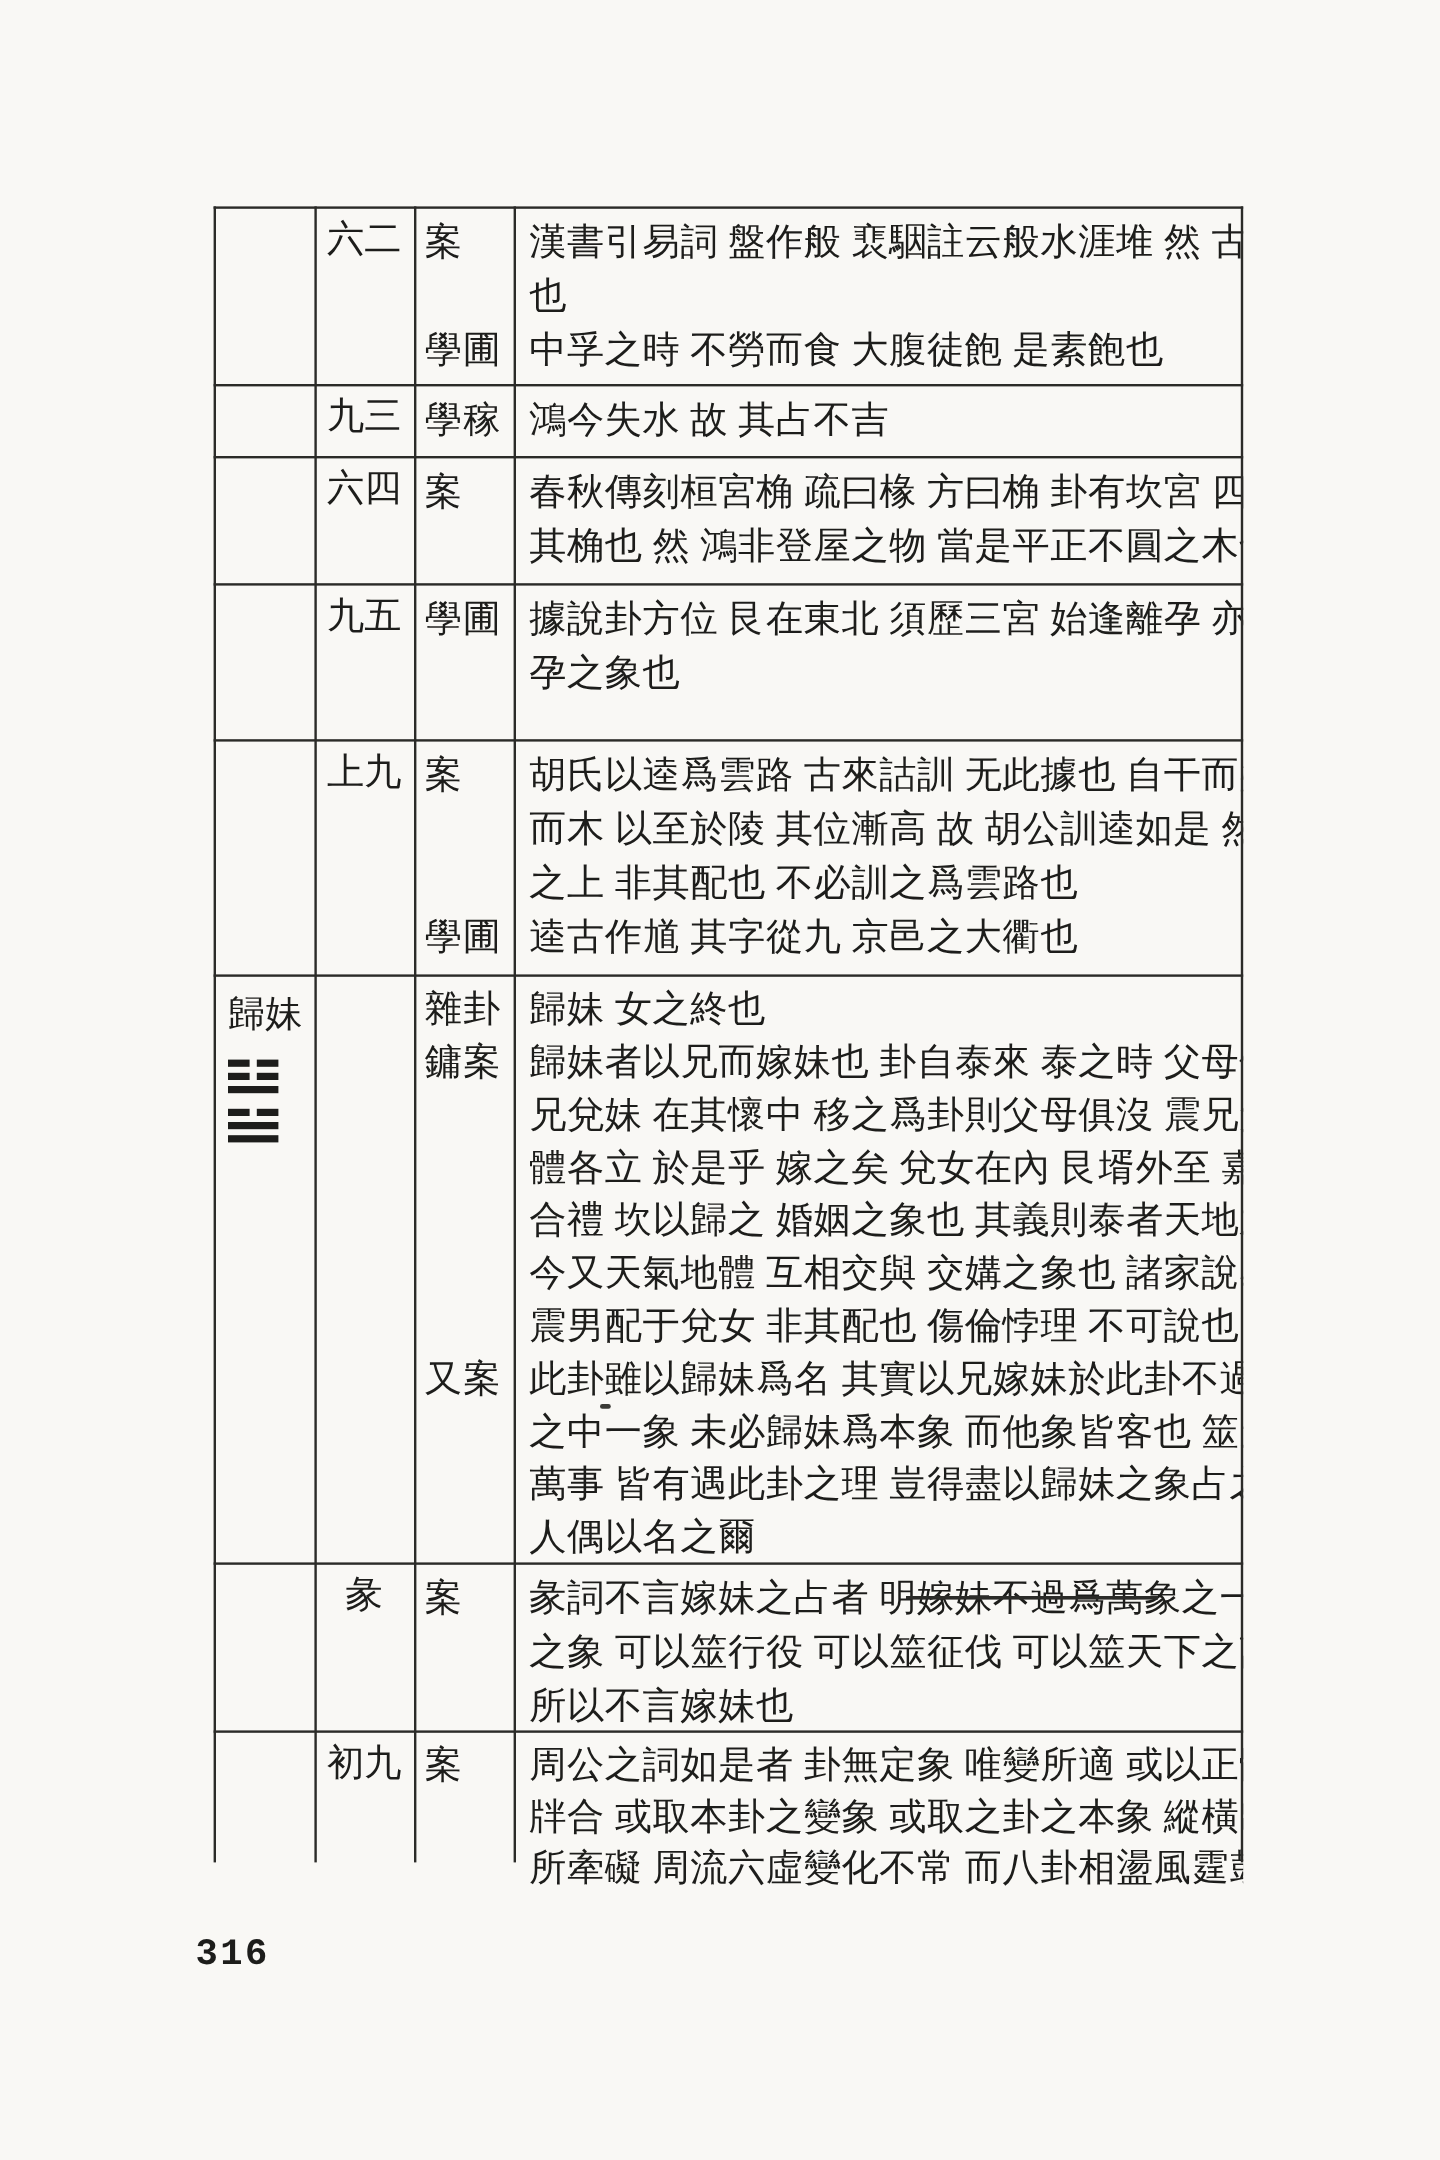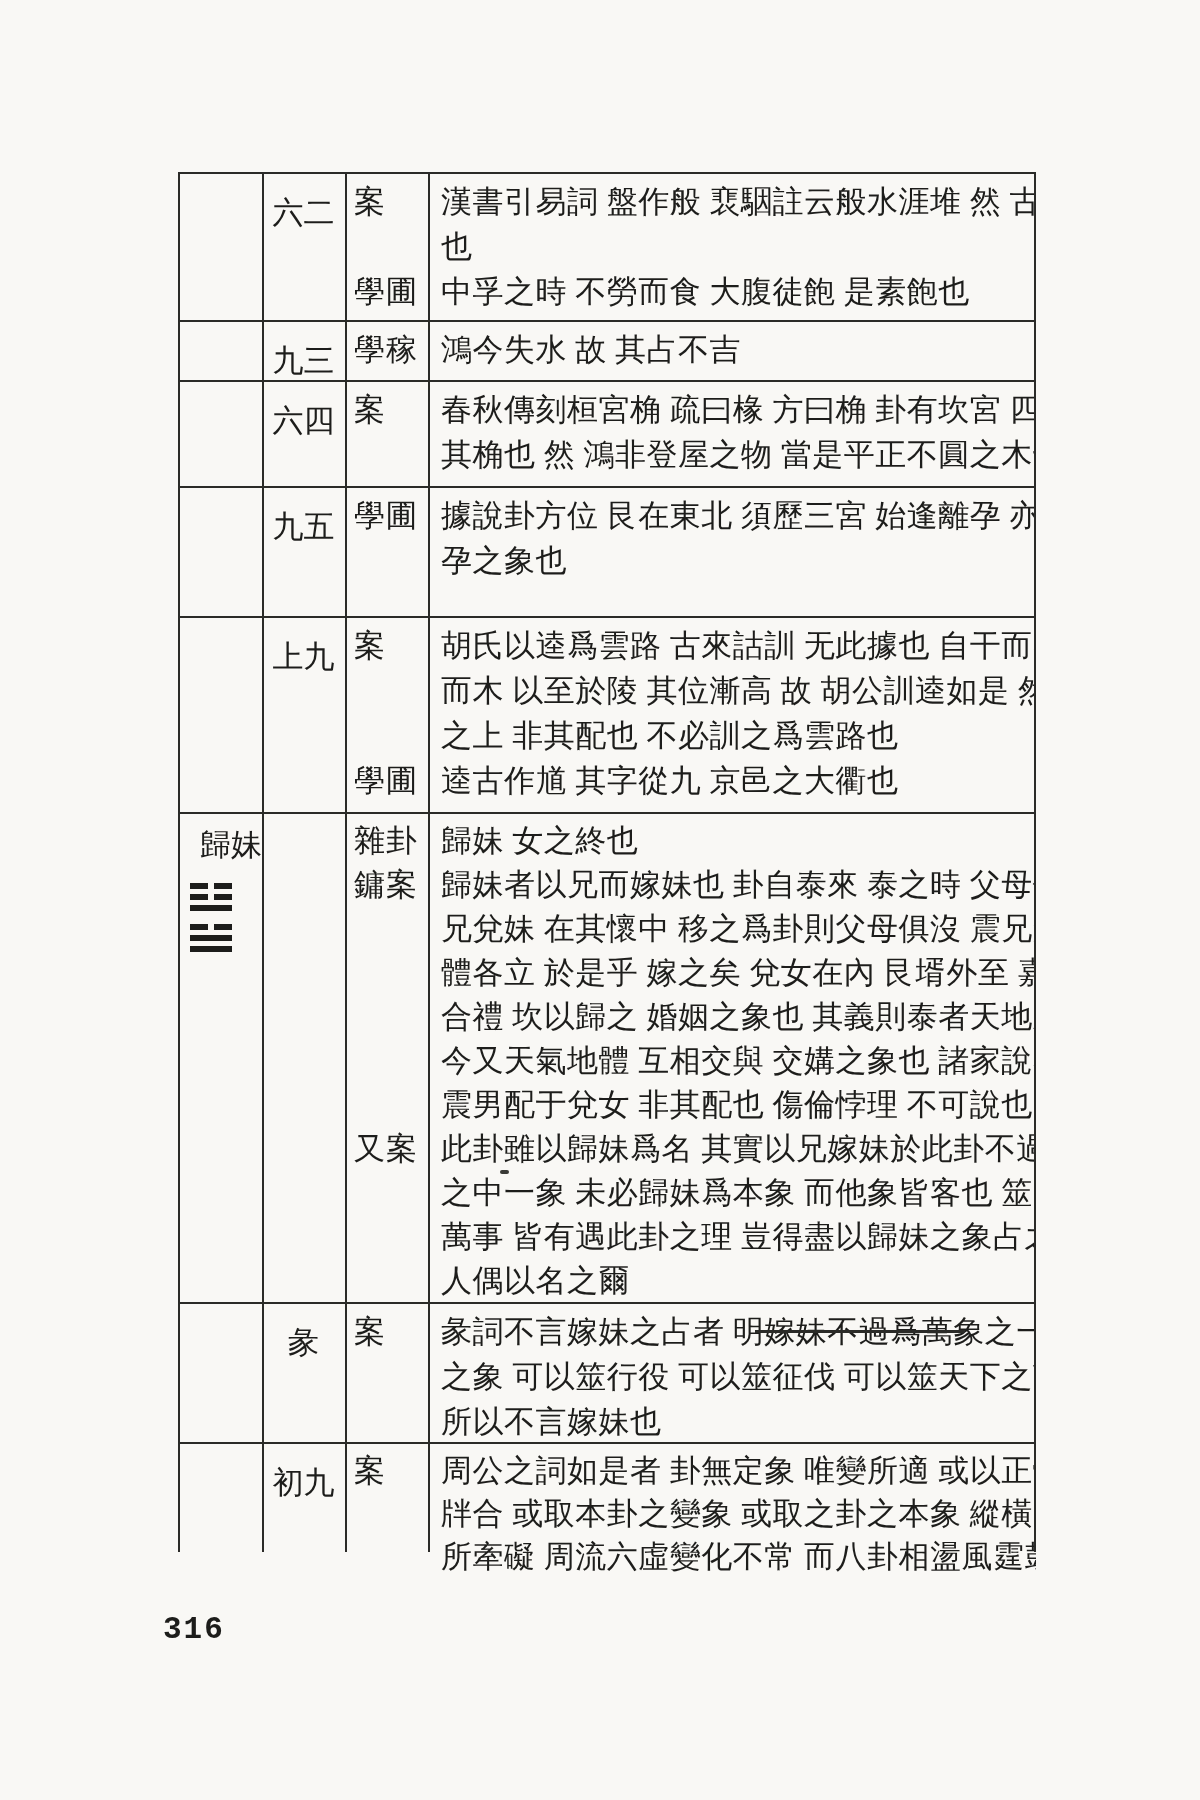--- a/index.html
+++ b/index.html
@@ -18,22 +18,22 @@
   .vline{position:absolute;top:0;bottom:0;width:2px;background:#2b2b28;}
   .vl0{left:0;} .vl1{left:84px;} .vl2{left:167px;} .vl3{left:250px;} .vl4{left:856px;}
   .rows{position:absolute;inset:0;}
   .row{
     position:relative;display:flex;box-sizing:border-box;
     border-top:2px solid #2b2b28;
     overflow:hidden;
   }
   .r1{height:148px}.r2{height:60px}.r3{height:106px}.r4{height:130px}
   .r5{height:196px}.r6{height:490px}.r7{height:140px}.r8{height:134px}
-  .c1{width:84px;box-sizing:border-box;padding:8px 0 0 12px;flex:none;text-align:right;}
-  .c2{width:83px;box-sizing:border-box;flex:none;text-align:center;padding-top:16px;}
+  .c1{width:84px;box-sizing:border-box;padding:8px 0 0 12px;flex:none;}
+  .c2{width:83px;box-sizing:border-box;flex:none;text-align:center;padding-top:2px;}
   .c34{flex:1;display:flex;flex-direction:column;padding-top:5px;}
   .entry{display:flex;}
   .c3{width:83px;box-sizing:border-box;flex:none;padding-left:9px;letter-spacing:1px;}
   .c4{flex:1;box-sizing:border-box;padding-left:13px;padding-right:6px;}
   .row, .c1{font-size:31px;line-height:45px;}
   .r6 .row-text, .r6 .c3, .r6 .c2{line-height:44px;}
   .r6 .entry{line-height:44px;}
   .r8 .entry{line-height:43px;}
   .text-line{white-space:nowrap;letter-spacing:0.5px;}
   

